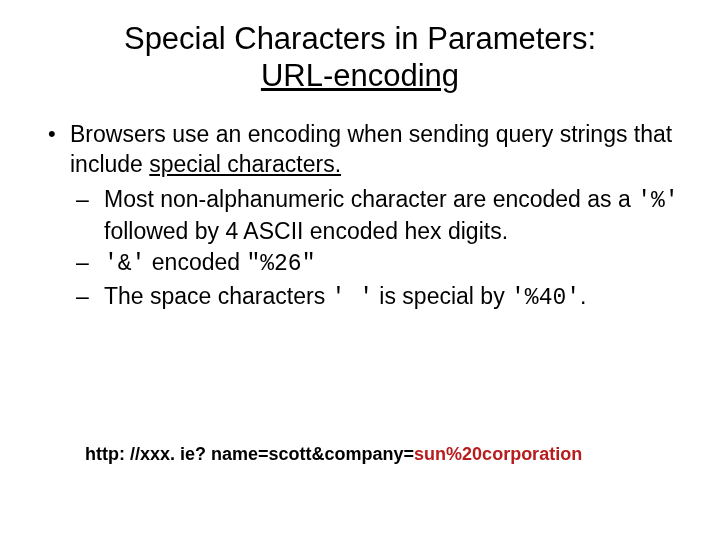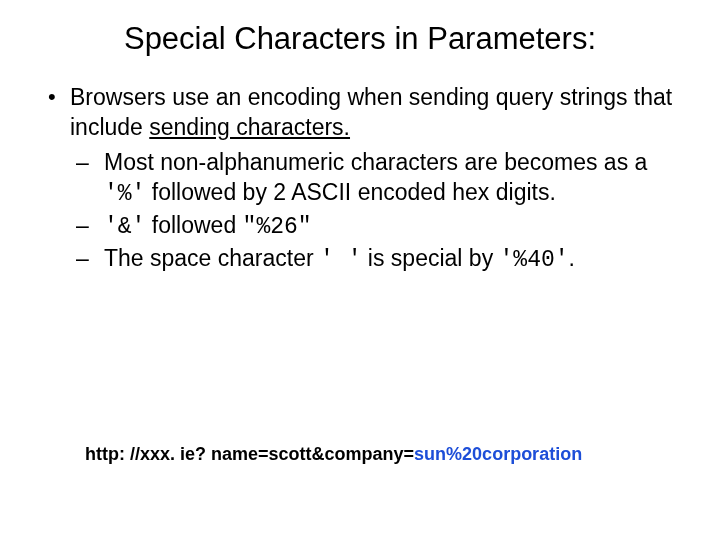--- a/index.html
+++ b/index.html
@@ -72,45 +72,46 @@
     font-family: "Courier New", Courier, monospace;
   }
   .footer-url {
     position: absolute;
     left: 85px;
     top: 444px;
     font-size: 18px;
     font-weight: bold;
     white-space: nowrap;
   }
-  .footer-url .encoded { color: #1d4ed8; }
+  .footer-url .encoded { color: #b91c1c; }
 </style>
 </head>
 <body>
 
 <div class="slide">
 
   <h1 class="title">
     <span>Special Characters in Parameters:</span><br>
+    <span class="line2">URL-encoding</span>
   </h1>
 
   <div class="content">
     <ul class="level1">
       <li>
-        <span>Browsers use an encoding when sending query strings that include </span><span class="underline">sending characters.</span>
+        <span>Browsers use an encoding when sending query strings that include </span><span class="underline">special characters.</span>
 
         <ul class="level2">
           <li>
-            <span>Most non-alphanumeric characters are becomes as a </span><span class="mono">'%'</span><span> followed by 2 ASCII encoded hex digits.</span>
+            <span>Most non-alphanumeric character are encoded as a </span><span class="mono">'%'</span><span> followed by 4 ASCII encoded hex digits.</span>
           </li>
           <li>
-            <span class="mono">'&amp;'</span><span> followed </span><span class="mono">"%26"</span>
+            <span class="mono">'&amp;'</span><span> encoded </span><span class="mono">"%26"</span>
           </li>
           <li>
-            <span>The space character </span><span class="mono">' '</span><span> is special by </span><span class="mono">'%40'</span><span>.</span>
+            <span>The space characters </span><span class="mono">' '</span><span> is special by </span><span class="mono">'%40'</span><span>.</span>
           </li>
         </ul>
       </li>
     </ul>
   </div>
 
   <div class="footer-url">
     <span>http: //xxx. ie? name=scott&amp;company=</span><span class="encoded">sun%20corporation</span>
   </div>
 

